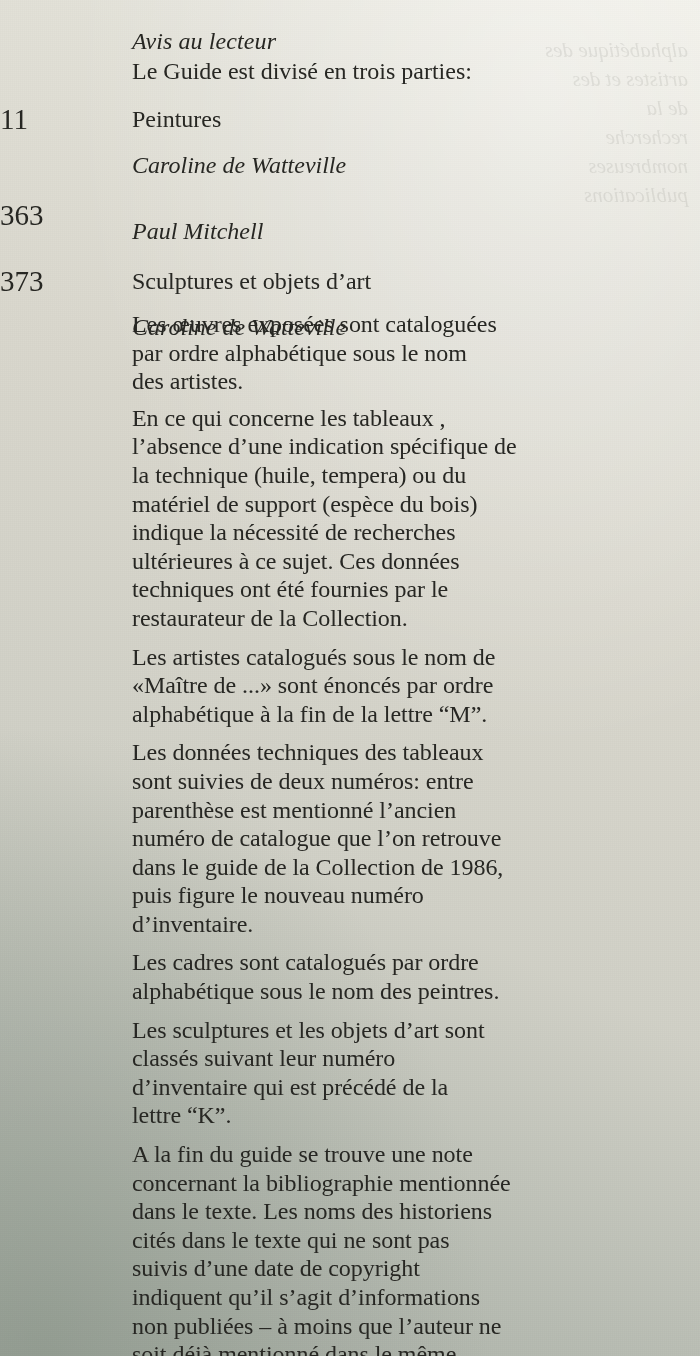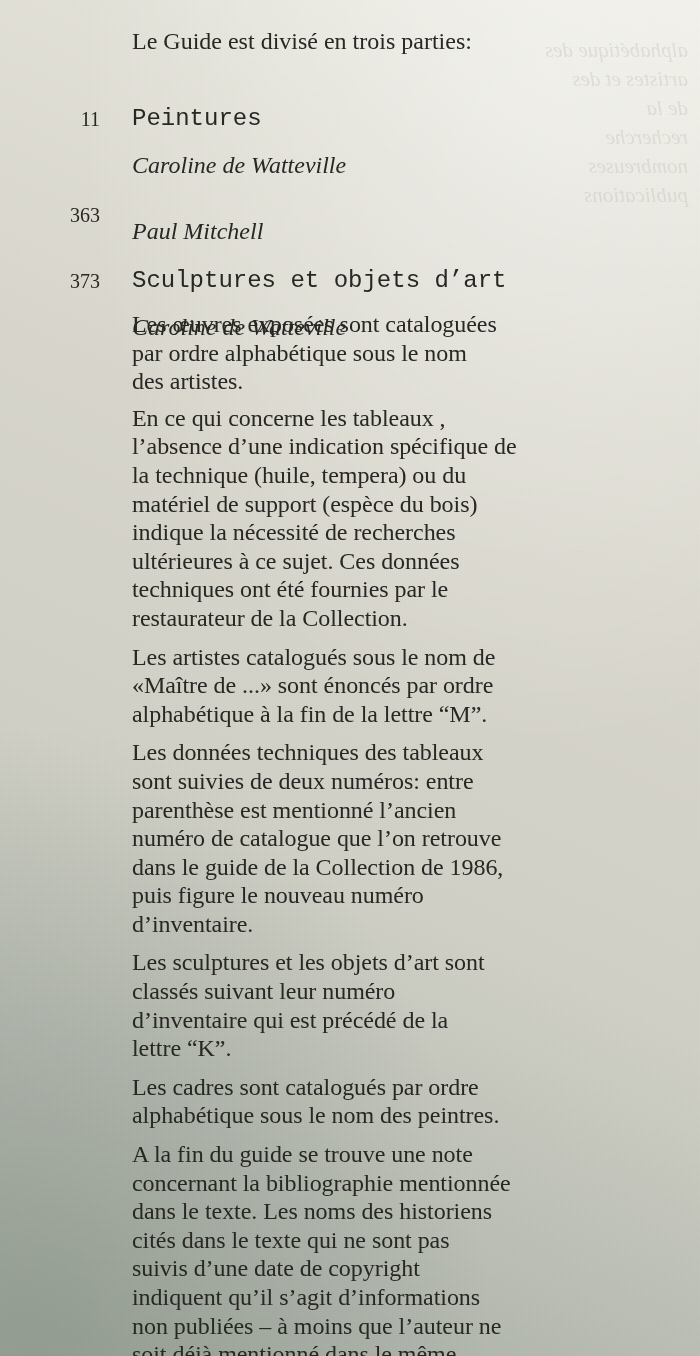--- a/index.html
+++ b/index.html
@@ -95,33 +95,32 @@
     width: 640px;
   }
   .toc-row {
     display: flex;
     align-items: flex-start;
     margin-bottom: 20px;
   }
   .toc-num {
     width: 100px;
     flex: 0 0 100px;
-    text-align: right;
-    font-size: 20px;
+    text-align: left;
+    font-size: 29px;
     line-height: 30px;
     padding-right: 0;
   }
   .toc-text {
     padding-left: 32px;
     flex: 1 1 auto;
   }
   .toc-title {
     font-size: 24px;
     line-height: 30px;
-    font-family: Liberation Mono, monospace;
   }
   .toc-author {
     font-style: italic;
     font-size: 24px;
     line-height: 30px;
     margin-top: 16px;
   }
 
   
   .body-col {
@@ -150,20 +149,21 @@
   <div class="showthrough">alphabétique des
 artistes et des
 de la
 recherche
 nombreuses
 publications</div>
 
   <div class="content">
 
     <div class="heading">
+      <div class="kicker">Avis au lecteur</div>
       <div class="lede">Le Guide est divisé en trois parties:</div>
     </div>
 
     <div class="toc">
 
       <div class="toc-row">
         <div class="toc-num">11</div>
         <div class="toc-text">
           <div class="toc-title">Peintures</div>
           <div class="toc-author">Caroline de Watteville</div>
@@ -202,26 +202,26 @@
       <p class="para">Les artistes catalogués sous le nom de
 «Maître de ...» sont énoncés par ordre
 alphabétique à la fin de la lettre “M”.</p>
       <p class="para">Les données techniques des tableaux
 sont suivies de deux numéros: entre
 parenthèse est mentionné l’ancien
 numéro de catalogue que l’on retrouve
 dans le guide de la Collection de 1986,
 puis figure le nouveau numéro
 d’inventaire.</p>
+      <p class="para">Les cadres sont catalogués par ordre
+alphabétique sous le nom des peintres.</p>
       <p class="para">Les sculptures et les objets d’art sont
 classés suivant leur numéro
 d’inventaire qui est précédé de la
 lettre “K”.</p>
-      <p class="para">Les cadres sont catalogués par ordre
-alphabétique sous le nom des peintres.</p>
       <p class="para">A la fin du guide se trouve une note
 concernant la bibliographie mentionnée
 dans le texte. Les noms des historiens
 cités dans le texte qui ne sont pas
 suivis d’une date de copyright
 indiquent qu’il s’agit d’informations
 non publiées – à moins que l’auteur ne
 soit déjà mentionné dans le même
 texte.</p>
     </div>

